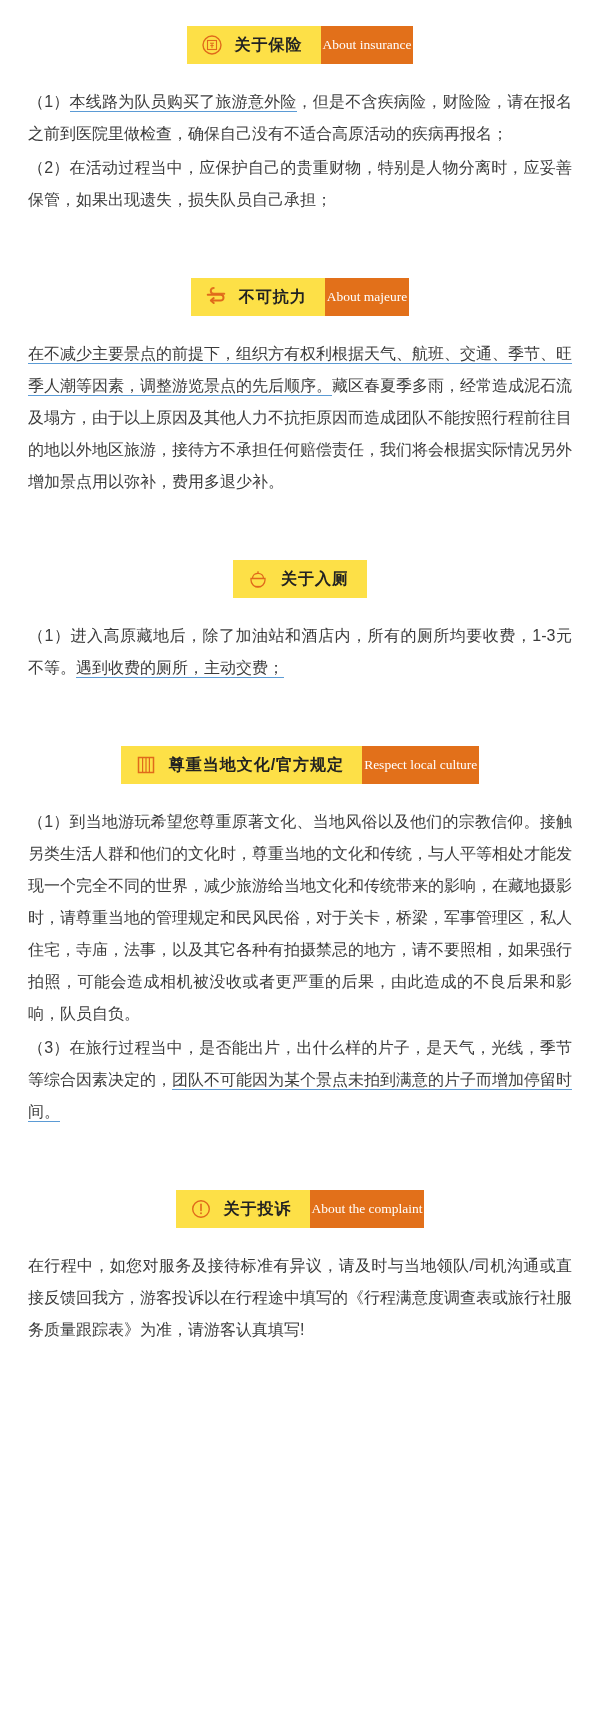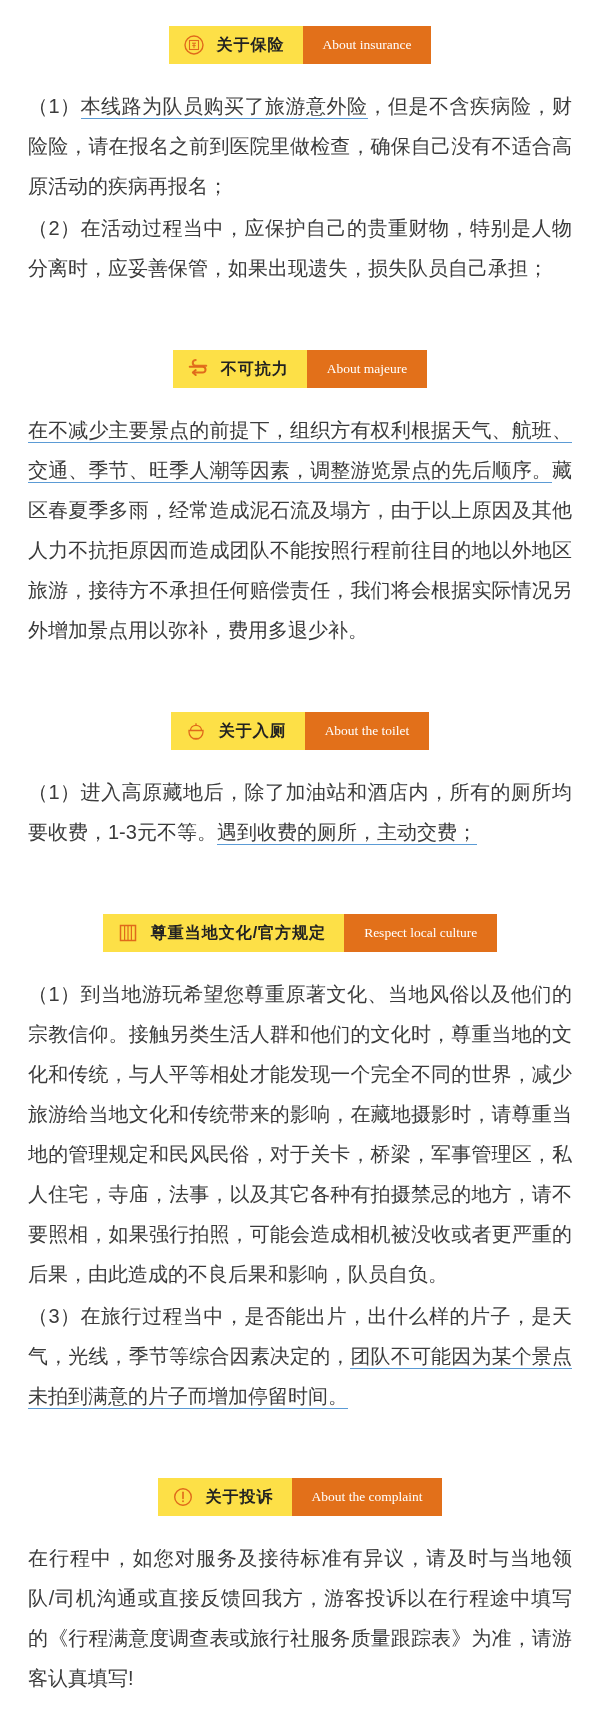--- a/index.html
+++ b/index.html
@@ -54,29 +54,29 @@
     color: #222222;
     letter-spacing: 1px;
     white-space: nowrap;
   }
   .head-right {
     background: #e2701a;
     color: #ffffff;
     height: 38px;
     display: flex;
     align-items: center;
-    padding: 0 20px;
+    padding: 0 2px;
     font-size: 13.5px;
     white-space: nowrap;
     font-family: "Liberation Serif", "DejaVu Serif", serif;
   }
   
   .sec-body {
     margin-top: 22px;
-    font-size: 20px;
+    font-size: 16px;
     line-height: 2.0;
     color: #3b3b3b;
     text-align: justify;
   }
   .para {
     margin: 0 0 2px 0;
   }
   .u-blue {
     border-bottom: 1px solid #5b9bd5;
     padding-bottom: 1px;
@@ -137,21 +137,20 @@
             <span class="head-icon">
               <svg width="22" height="22" viewBox="0 0 22 22">
                 <path d="M4 10.5h14v1.6a7 7 0 0 1-14 0z" fill="none" stroke="currentColor" stroke-width="1.3"></path>
                 <path d="M5.5 10.5c0-3 2.4-5.2 5.5-5.2s5.5 2.2 5.5 5.2" fill="none" stroke="currentColor" stroke-width="1.3"></path>
                 <path d="M11 3.3v2" stroke="currentColor" stroke-width="1.3"></path>
                 <path d="M8 18.5h6" stroke="currentColor" stroke-width="1.3"></path>
               </svg>
             </span>
             <span class="head-cn">关于入厕</span>
           </div>
-          <div class="head-right">About the toilet</div>
         </div>
       </div>
       <div class="sec-body">
         <p class="para"><span>（1）进入高原藏地后，除了加油站和酒店内，所有的厕所均要收费，1-3元不等。</span><span class="u-blue">遇到收费的厕所，主动交费；</span></p>
       </div>
       <div class="spacer-lg"></div>
     </div>
     <div class="section">
       <div class="sec-head">
         <div class="sec-head-inner">

